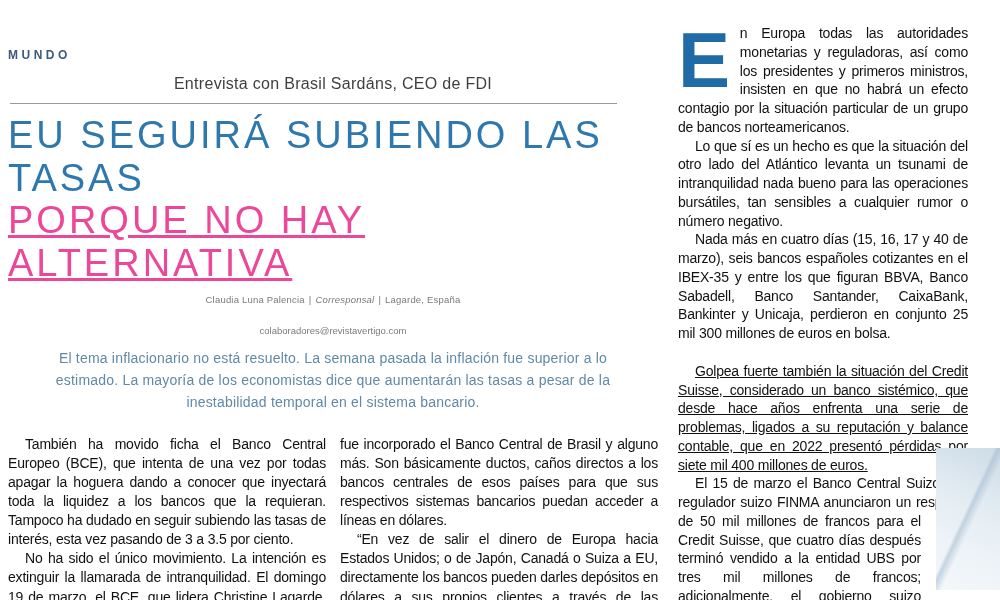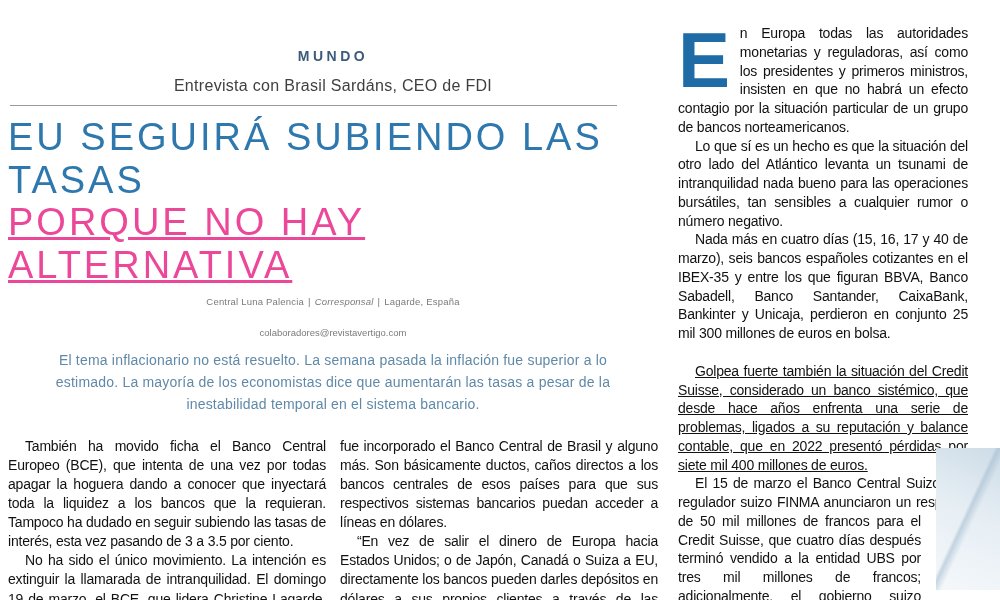--- a/index.html
+++ b/index.html
@@ -3,21 +3,21 @@
 <meta charset="utf-8">
 <style>
   html,body{margin:0;padding:0;background:#fff;}
   .page{
     position:relative;width:1000px;height:600px;overflow:hidden;
     background:#fff;font-family:"Liberation Sans",sans-serif;color:#111;
   }
   
   .left-block{position:absolute;left:8px;top:0;width:650px;}
   .kicker{
-    margin-top:48px;text-align:center;font-size:14px;font-weight:bold;
+    margin-top:48px;font-size:12px;font-weight:bold;
     letter-spacing:3.5px;color:#3b5b7a;
   }
   .subtitle{
     margin-top:13px;text-align:center;font-size:16px;color:#3f3f3f;
     letter-spacing:.3px;
   }
   .rule{
     border:none;border-top:1px solid #9a9a9a;width:607px;margin:10px 0 0 2px;
   }
   .headline{
@@ -73,21 +73,21 @@
 
   <div class="left-block">
     <div class="kicker">MUNDO</div>
     <div class="subtitle">Entrevista con Brasil Sardáns, CEO de FDI</div>
     <hr class="rule">
     <h1 class="headline">
       <span class="h1-blue">EU SEGUIRÁ SUBIENDO LAS TASAS</span>
       <span class="h1-dark">PORQUE NO HAY ALTERNATIVA</span>
     </h1>
     <div class="byline">
-      <span>Central Luna Palencia</span><span class="sep">|</span><i>Corresponsal</i><span class="sep">|</span><span>Lagarde, España</span>
+      <span>Claudia Luna Palencia</span><span class="sep">|</span><i>Corresponsal</i><span class="sep">|</span><span>Lagarde, España</span>
     </div>
     <div class="email">colaboradores@revistavertigo.com</div>
     <p class="lede">El tema inflacionario no está resuelto. La semana pasada la inflación fue superior a lo estimado. La mayoría de los economistas dice que aumentarán las tasas a pesar de la inestabilidad temporal en el sistema bancario.</p>
 
     <div class="bodycols">
       <div class="col">
         <p class="indent">También ha movido ficha el Banco Central Europeo (BCE), que intenta de una vez por todas apagar la hoguera dando a conocer que inyectará toda la liquidez a los bancos que la requieran. Tampoco ha dudado en seguir subiendo las tasas de interés, esta vez pasando de 3 a 3.5 por ciento.</p>
         <p class="indent">No ha sido el único movimiento. La intención es extinguir la llamarada de intranquilidad. El domingo 19 de marzo, el BCE, que lidera Christine Lagarde, emitió un comunicado que delata la tesitura del momento: seis bancos centrales se han coordi-</p>
       </div>
       <div class="col">

